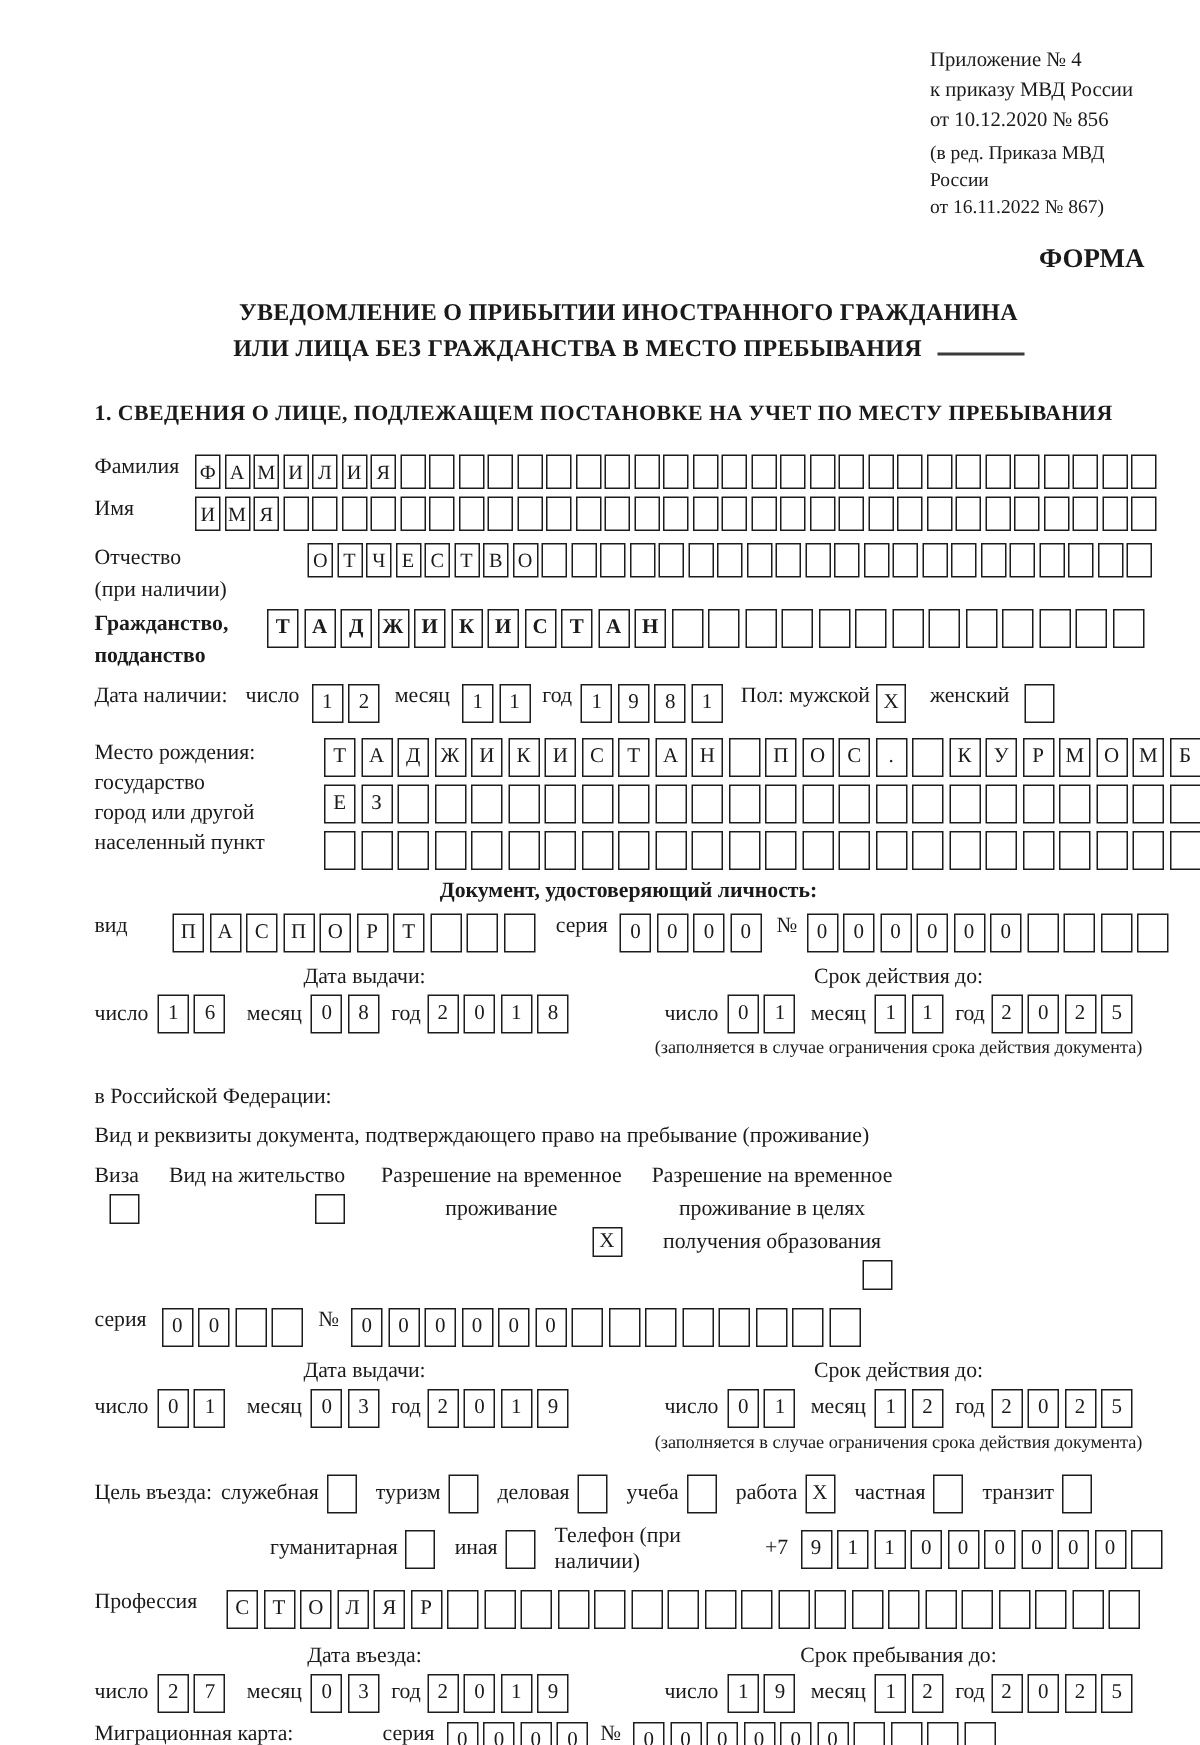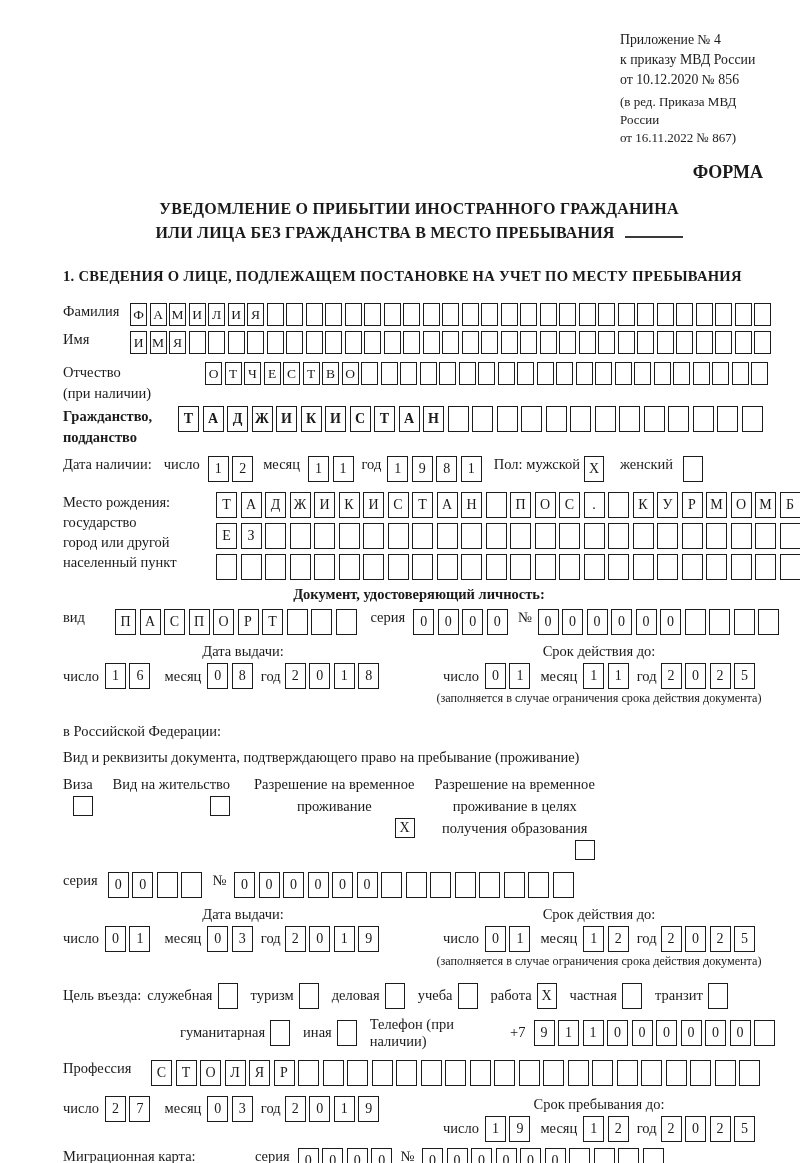--- a/index.html
+++ b/index.html
@@ -619,20 +619,21 @@
           <span class="cell"></span>
           <span class="cell"></span>
           <span class="cell"></span>
           <span class="cell"></span>
           <span class="cell"></span>
         </span>
     </div>
 
     <div class="dates mt10">
       <div class="dcol-l">
+        <div class="dhead">Дата въезда:</div>
         <div class="drow">
           <span class="mr6">число</span>
           <span class="cells w mr14">
               <span class="cell">2</span>
               <span class="cell">7</span>
             </span>
           <span class="mr6">месяц</span>
           <span class="cells w mr8">
               <span class="cell">0</span>
               <span class="cell">3</span>

